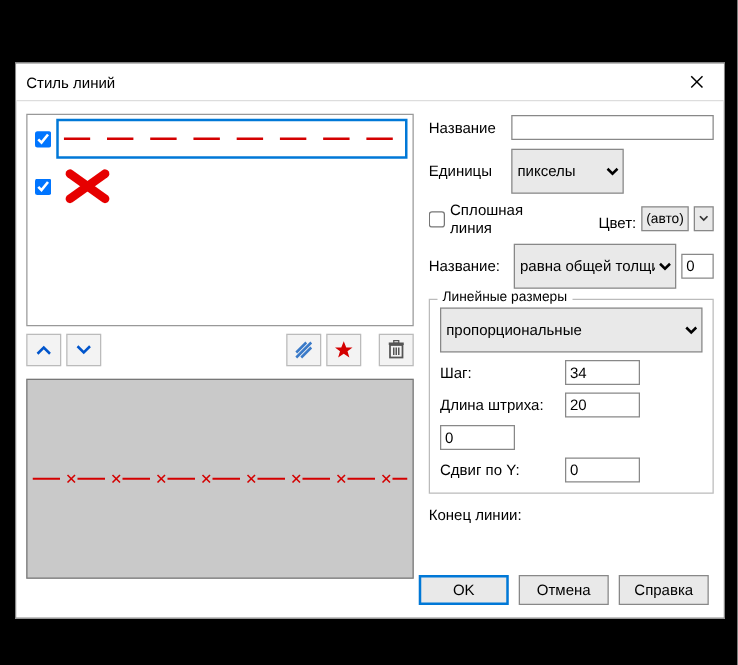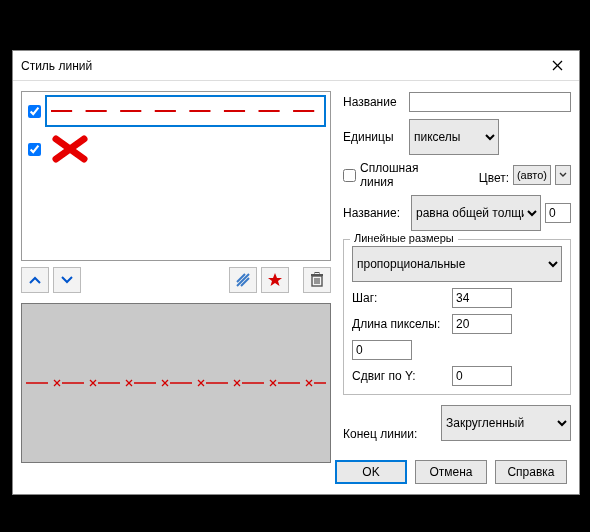--- a/index.html
+++ b/index.html
@@ -383,37 +383,34 @@
       <div class="fieldset">
         <div class="legend">Линейные размеры</div>
         <select class="sel" style="width:100%">
           <option>пропорциональные</option>
         </select>
         <div class="fs-row">
           <label>Шаг:</label>
           <input type="text" value="34" style="">
         </div>
         <div class="fs-row">
-          <label>Длина пикселы:</label>
+          <label>Длина штриха:</label>
           <input type="text" value="20" style="">
         </div>
         <div class="fs-row">
           <input type="text" value="0" style="">
         </div>
         <div class="fs-row">
           <label>Сдвиг по Y:</label>
           <input type="text" value="0" style="">
         </div>
       </div>
 
       <div class="endline-row">
         <label>Конец линии:</label>
-        <select class="sel">
-          <option>Закругленный</option>
-        </select>
       </div>
     </div>
 
     <div class="footer-btns">
       <button class="primary">OK</button>
       <button>Отмена</button>
       <button>Справка</button>
     </div>
   </div>
 </div>

